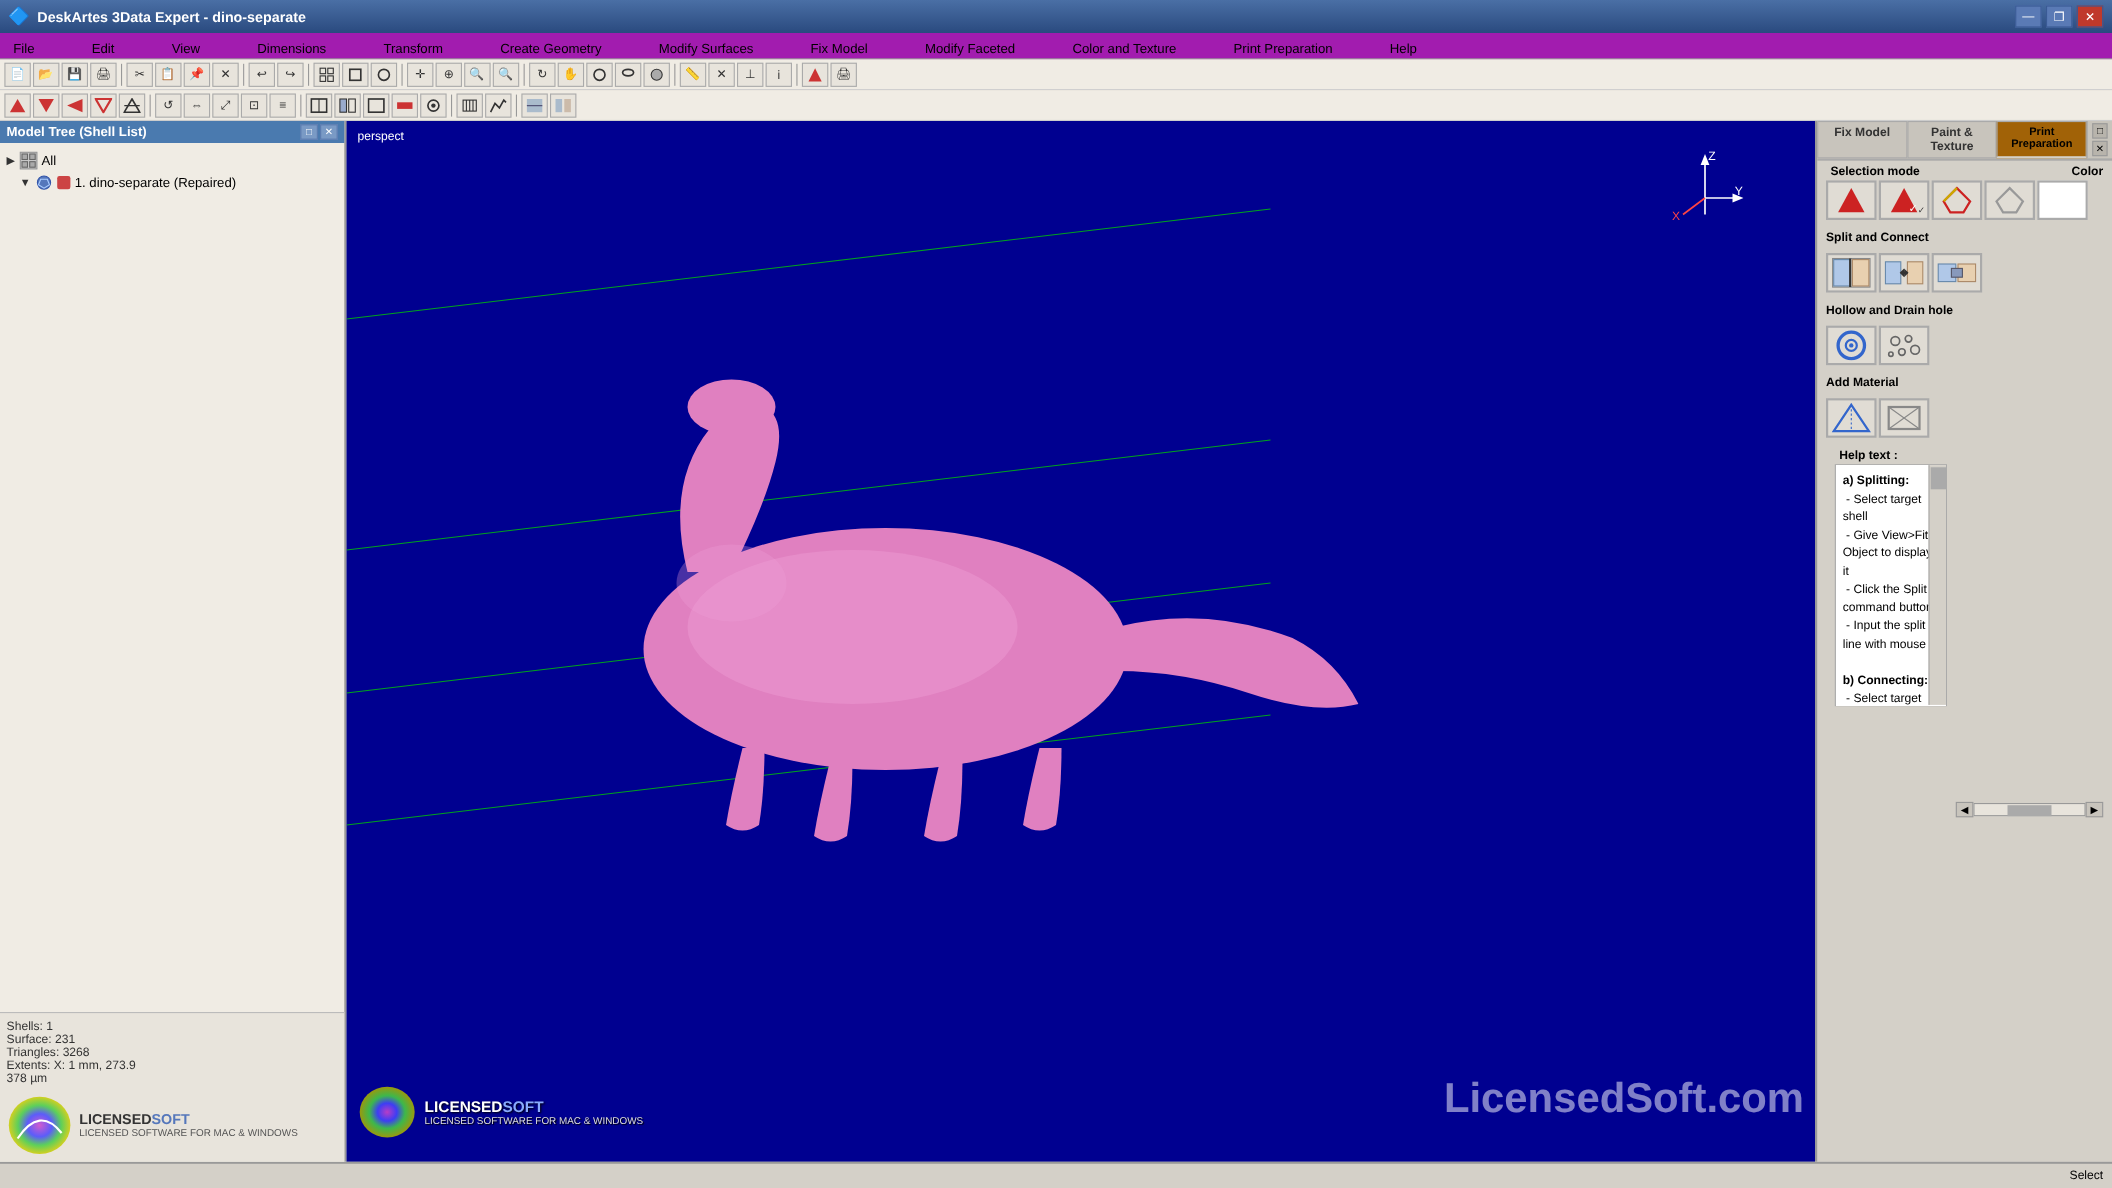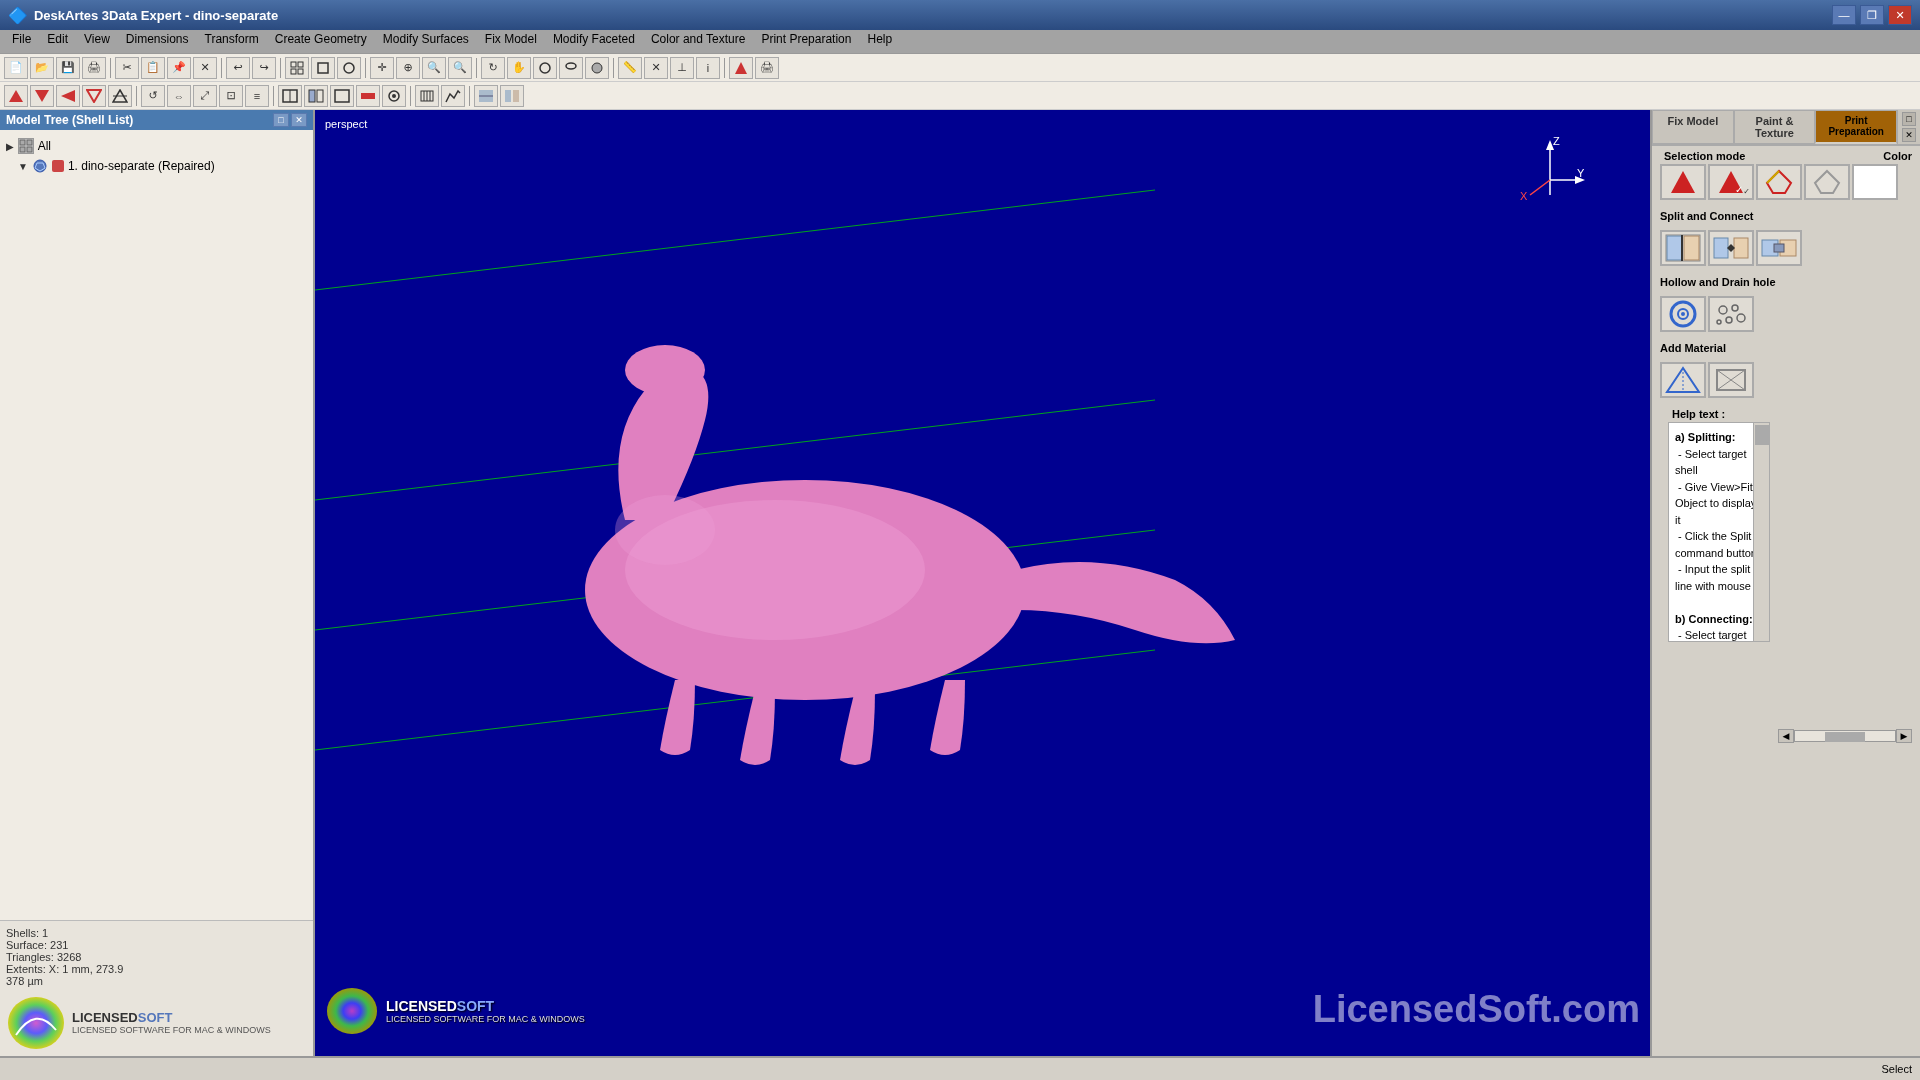--- a/index.html
+++ b/index.html
@@ -26,25 +26,26 @@
       color: white;
       font-size: 11px;
       cursor: pointer;
       display: flex; align-items: center; justify-content: center;
     }
     .title-btn.close { background: #c0392b; }
 
     
     #menu-bar {
       height: 24px;
-      background: #a3a3a3;
-      display: flex;
-      align-items: flex-start;
+      background: #a21caf;
+      display: flex;
+      align-items: flex-end;
       border-bottom: 1px solid #999;
       padding: 0 4px;
+      gap: 36px;
     }
     .menu-item {
       padding: 2px 8px;
       cursor: pointer;
       font-size: 12px;
       color: #000;
     }
 
     
     .toolbar {
@@ -618,21 +619,21 @@
       <path d="M380,450 Q370,490 365,520 Q380,530 395,520 Q400,490 400,450 Z" fill="#e080c0"></path>
 
       <path d="M480,450 Q470,490 465,520 Q480,530 495,520 Q500,490 500,450 Z" fill="#e080c0"></path>
 
       <path d="M570,440 Q560,480 555,510 Q570,520 585,510 Q590,480 590,440 Z" fill="#e080c0"></path>
 
       <ellipse cx="400" cy="330" rx="150" ry="70" fill="#f0a0d8" opacity="0.4"></ellipse>
       <ellipse cx="290" cy="290" rx="50" ry="35" fill="#f0a0d8" opacity="0.3"></ellipse>
     </svg>
 
-    <div id="watermark" style="position:absolute;bottom:25px;right:10px;color:rgba(255,255,255,0.5);font-size:38px;font-weight:bold;font-family:Arial,sans-serif;pointer-events:none;">LicensedSoft.com</div>
+    <div id="watermark" style="position:absolute;bottom:35px;right:10px;color:rgba(255,255,255,0.5);font-size:38px;font-weight:bold;font-family:Arial,sans-serif;pointer-events:none;">LicensedSoft.com</div>
 
     <div style="position:absolute;bottom:20px;left:10px;display:flex;align-items:center;gap:6px;">
       <svg width="55" height="50">
         <defs>
           <radialGradient id="grad2" cx="50%" cy="50%" r="50%">
             <stop offset="0%" style="stop-color:#cc44cc"></stop>
             <stop offset="35%" style="stop-color:#4444ff"></stop>
             <stop offset="65%" style="stop-color:#44cc44"></stop>
             <stop offset="100%" style="stop-color:#aaaa00"></stop>
           </radialGradient>

